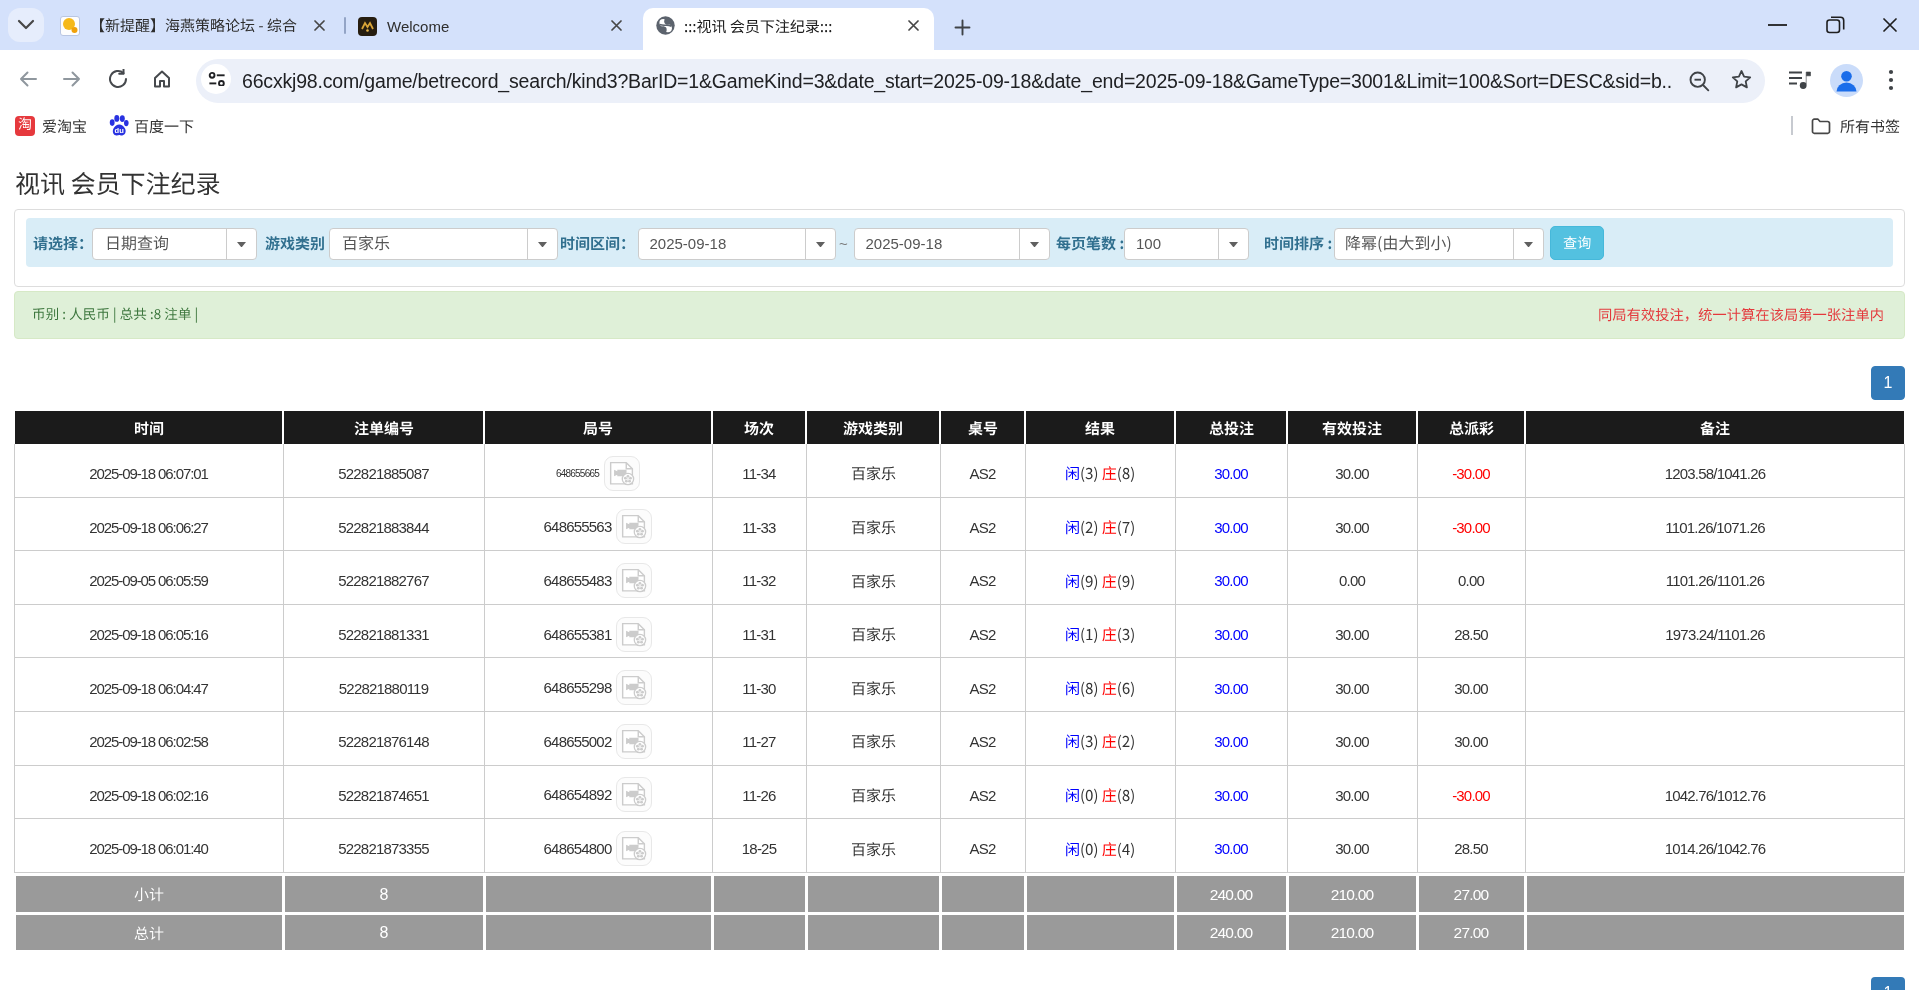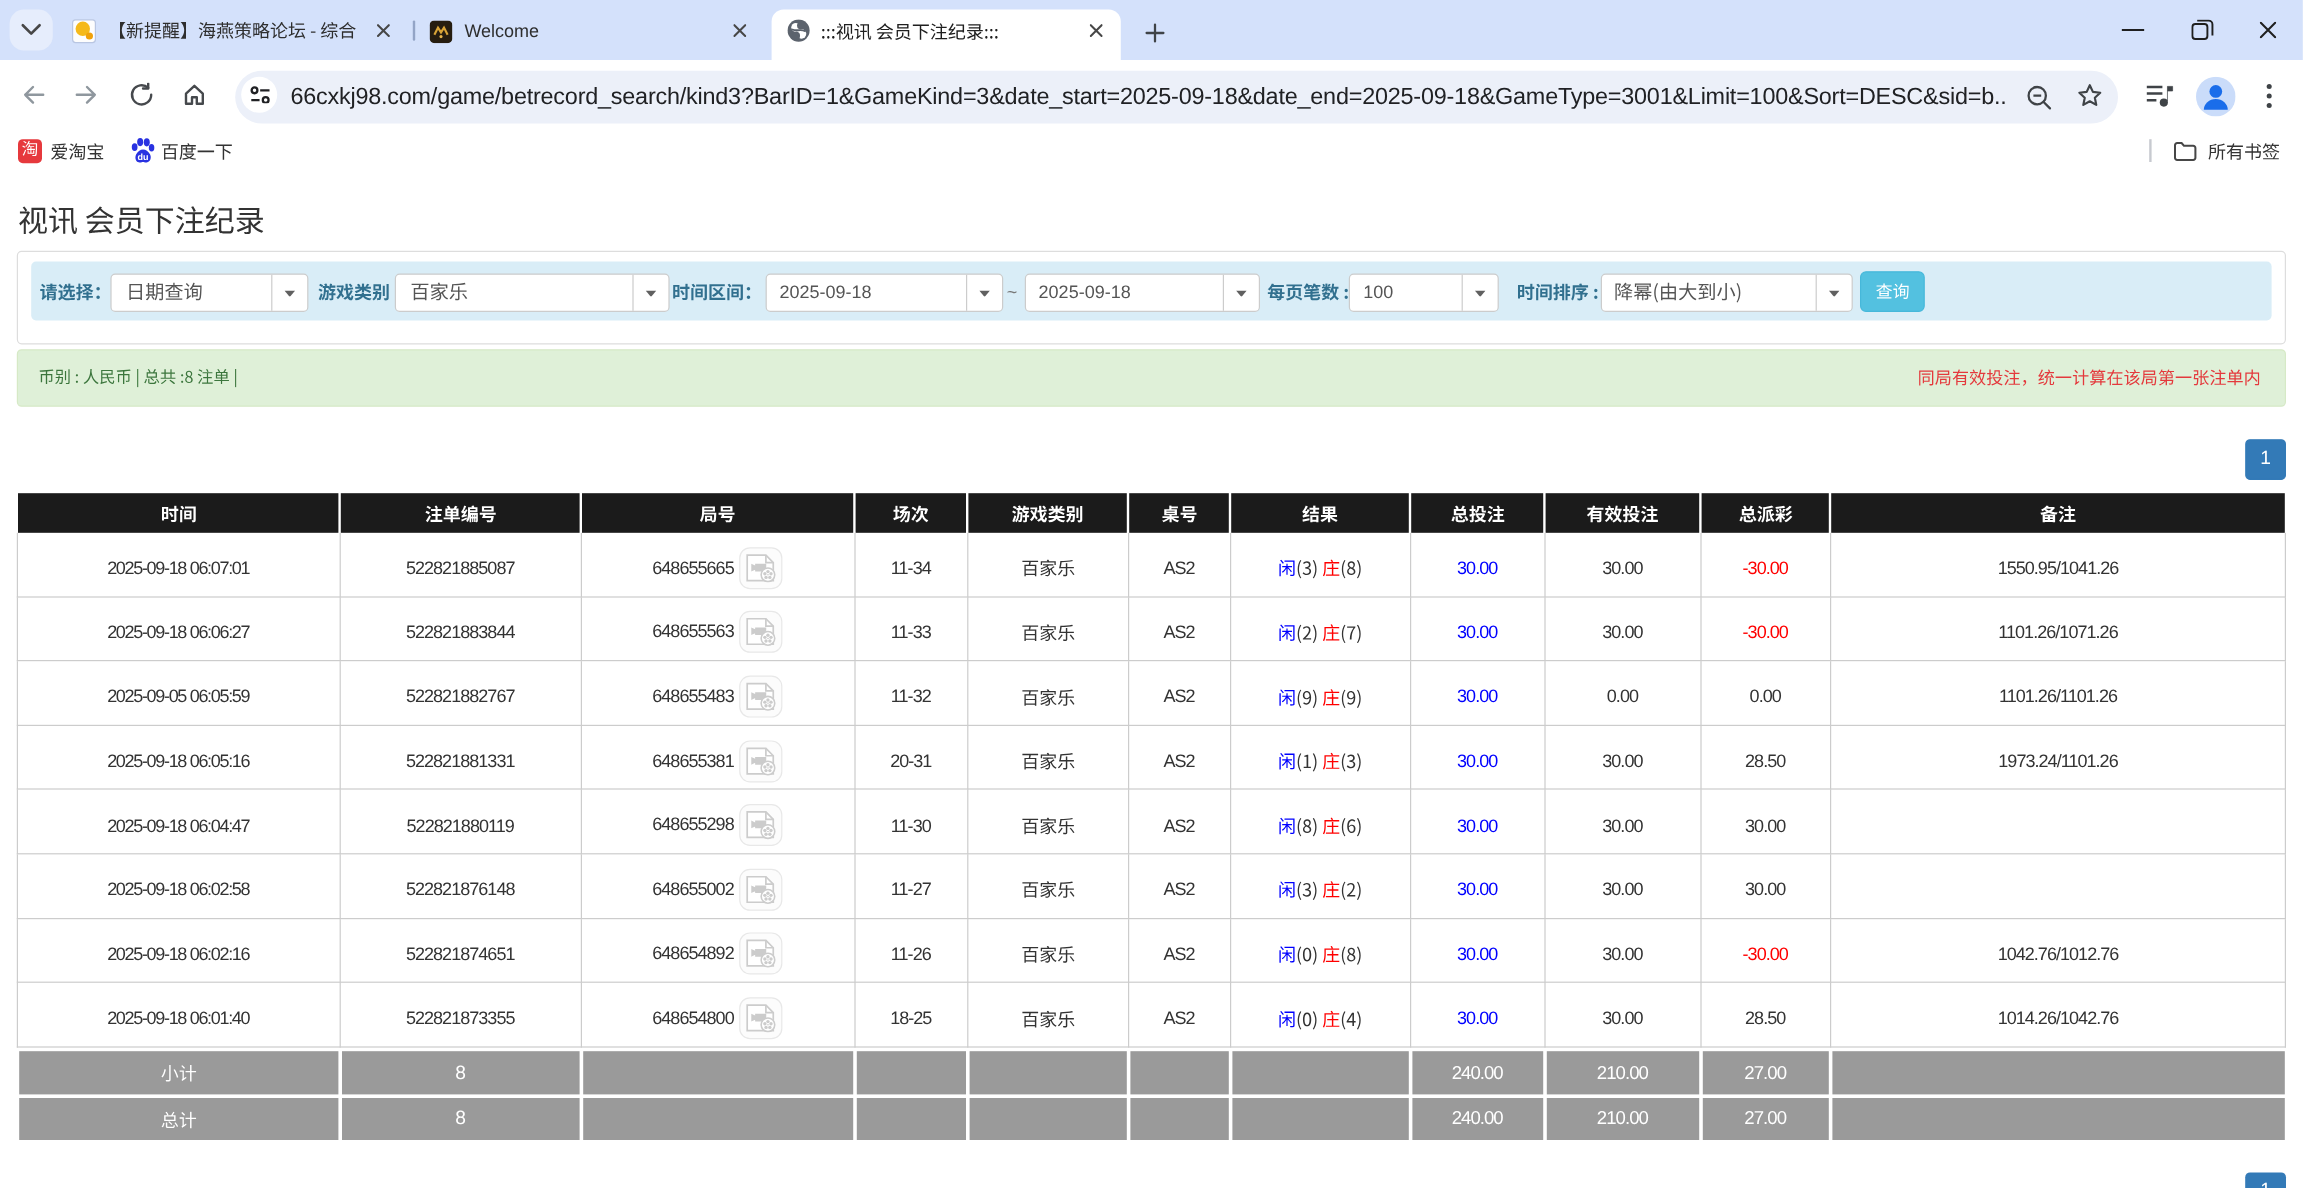--- a/index.html
+++ b/index.html
@@ -256,21 +256,21 @@
       <div class="abs" style="left:698px;top:33.0px;width:1px;height:53.6px;background:#ccc"></div>
       <div class="abs" style="left:792px;top:33.0px;width:1px;height:53.6px;background:#ccc"></div>
       <div class="abs" style="left:926px;top:33.0px;width:1px;height:53.6px;background:#ccc"></div>
       <div class="abs" style="left:1011px;top:33.0px;width:1px;height:53.6px;background:#ccc"></div>
       <div class="abs" style="left:1161px;top:33.0px;width:1px;height:53.6px;background:#ccc"></div>
       <div class="abs" style="left:1273px;top:33.0px;width:1px;height:53.6px;background:#ccc"></div>
       <div class="abs" style="left:1403px;top:33.0px;width:1px;height:53.6px;background:#ccc"></div>
       <div class="abs" style="left:1511px;top:33.0px;width:1px;height:53.6px;background:#ccc"></div>
       <div class="abs" style="left:0px;top:33.0px;width:269px;height:53.6px;display:flex;align-items:center;justify-content:center;padding-top:6px;font-size:15px;color:#333;letter-spacing:-1.1px">2025-09-18 06:07:01</div>
       <div class="abs" style="left:269px;top:33.0px;width:201px;height:53.6px;display:flex;align-items:center;justify-content:center;padding-top:6px;font-size:15px;color:#333;letter-spacing:-0.8px">522821885087</div>
-      <div class="abs" style="left:470px;top:33.0px;width:228px;height:53.6px;display:flex;align-items:center;justify-content:center;gap:5px;padding-top:5px;font-size:15px;color:#333;letter-spacing:-0.8px">
+      <div class="abs" style="left:470px;top:33.0px;width:228px;height:53.6px;display:flex;align-items:center;justify-content:center;gap:5px;padding-top:5px;font-size:10px;color:#333;letter-spacing:-0.8px">
         <span>648655665</span>
         <span style="display:inline-flex;align-items:center;justify-content:center;width:36px;height:35px;border:1px solid #e8e8e8;border-radius:9px;background:#fcfcfc;overflow:hidden">
           <svg width="36" height="35" viewBox="0 0 36 35">
 <path d="M6 6 H22.5 L29 12.5 V28.5 H6 Z" fill="#fff" stroke="#cccccc" stroke-width="1.5"></path>
 <path d="M22.5 6 V12.5 H29" fill="none" stroke="#cccccc" stroke-width="1.5"></path>
 <path d="M13 13.6 H22.8 V20.4 H13 Z M13 15.2 L9.6 13.6 V20.4 L13 18.8 Z" fill="#cccccc"></path>
 <circle cx="24.3" cy="23.3" r="6" fill="#fff" stroke="#cccccc" stroke-width="1.4"></circle>
 <circle cx="24.3" cy="20.5" r="1.5" fill="#cccccc"></circle>
 <circle cx="21.6" cy="22.4" r="1.5" fill="#cccccc"></circle>
 <circle cx="27" cy="22.4" r="1.5" fill="#cccccc"></circle>
@@ -287,21 +287,21 @@
       <div class="abs" style="left:926px;top:33.0px;width:85px;height:53.6px;display:flex;align-items:center;justify-content:center;padding-top:6px;font-size:15px;color:#333;letter-spacing:-0.8px">AS2</div>
       <div style="position:absolute;left:1050.9px;top:55.4px;line-height:0"><svg width="70" height="18" viewBox="0 -13 70 18">
           <path transform="translate(0.0 0)" d="M1.2 -9.2V1.2H2.3V-9.2ZM1.8 -11.9C2.6 -11.1 3.6 -9.9 4.0 -9.2L4.9 -9.8C4.4 -10.5 3.5 -11.7 2.6 -12.5ZM5.4 -12.0V-10.9H12.7V-0.4C12.7 -0.2 12.6 -0.1 12.3 -0.1C12.0 -0.1 11.0 -0.0 10.0 -0.1C10.1 0.2 10.3 0.7 10.4 1.1C11.7 1.1 12.6 1.0 13.1 0.8C13.6 0.7 13.8 0.3 13.8 -0.4V-12.0ZM7.0 -9.3V-7.3H3.5V-6.3H6.5C5.7 -4.7 4.5 -3.3 3.2 -2.5C3.4 -2.3 3.7 -1.9 3.9 -1.7C5.1 -2.5 6.2 -3.8 7.0 -5.3V-0.1H8.0V-5.4C9.1 -4.2 10.2 -3.0 10.8 -2.1L11.6 -2.8C10.9 -3.7 9.6 -5.1 8.4 -6.3H11.7V-7.3H8.0V-9.3Z" fill="#0000ff"></path>
           <path transform="translate(15.0 0)" d="M3.6 2.9 4.4 2.6C3.1 0.4 2.5 -2.1 2.5 -4.7C2.5 -7.2 3.1 -9.7 4.4 -11.9L3.6 -12.3C2.2 -10.0 1.4 -7.6 1.4 -4.7C1.4 -1.7 2.2 0.7 3.6 2.9Z M9.0 0.2C11.0 0.2 12.6 -1.0 12.6 -2.9C12.6 -4.5 11.5 -5.4 10.2 -5.7V-5.8C11.4 -6.2 12.2 -7.1 12.2 -8.4C12.2 -10.2 10.8 -11.2 9.0 -11.2C7.7 -11.2 6.7 -10.6 5.9 -9.9L6.6 -9.0C7.3 -9.6 8.0 -10.1 8.9 -10.1C10.1 -10.1 10.8 -9.4 10.8 -8.3C10.8 -7.2 10.0 -6.2 7.7 -6.2V-5.2C10.3 -5.2 11.2 -4.3 11.2 -3.0C11.2 -1.7 10.2 -0.9 8.9 -0.9C7.7 -0.9 6.9 -1.5 6.2 -2.2L5.5 -1.3C6.2 -0.5 7.3 0.2 9.0 0.2Z M14.9 2.9C16.3 0.7 17.1 -1.7 17.1 -4.7C17.1 -7.6 16.3 -10.0 14.9 -12.3L14.0 -11.9C15.3 -9.7 16.0 -7.2 16.0 -4.7C16.0 -2.1 15.3 0.4 14.0 2.6Z" fill="#333"></path>
           <path transform="translate(36.8 0)" d="M8.1 -9.0V-5.9H4.2V-4.8H8.1V-0.3H3.1V0.7H14.3V-0.3H9.3V-4.8H13.5V-5.9H9.3V-9.0ZM7.0 -12.4C7.4 -11.8 7.7 -11.1 7.9 -10.6H1.9V-6.6C1.9 -4.5 1.8 -1.4 0.6 0.8C0.9 0.9 1.4 1.2 1.6 1.3C2.9 -1.0 3.0 -4.3 3.0 -6.6V-9.5H14.2V-10.6H8.2L9.1 -10.8C8.9 -11.3 8.5 -12.1 8.1 -12.7Z" fill="#ff0000"></path>
           <path transform="translate(51.8 0)" d="M3.6 2.9 4.4 2.6C3.1 0.4 2.5 -2.1 2.5 -4.7C2.5 -7.2 3.1 -9.7 4.4 -11.9L3.6 -12.3C2.2 -10.0 1.4 -7.6 1.4 -4.7C1.4 -1.7 2.2 0.7 3.6 2.9Z M9.3 0.2C11.3 0.2 12.7 -1.1 12.7 -2.6C12.7 -4.2 11.8 -5.0 10.9 -5.5V-5.6C11.5 -6.1 12.3 -7.1 12.3 -8.3C12.3 -10.0 11.2 -11.2 9.3 -11.2C7.6 -11.2 6.3 -10.0 6.3 -8.4C6.3 -7.2 7.0 -6.4 7.8 -5.8V-5.8C6.8 -5.2 5.8 -4.2 5.8 -2.7C5.8 -1.0 7.2 0.2 9.3 0.2ZM10.0 -6.0C8.7 -6.5 7.5 -7.1 7.5 -8.4C7.5 -9.4 8.3 -10.1 9.3 -10.1C10.5 -10.1 11.1 -9.3 11.1 -8.2C11.1 -7.4 10.8 -6.6 10.0 -6.0ZM9.3 -0.8C8.0 -0.8 7.0 -1.7 7.0 -2.9C7.0 -3.9 7.6 -4.8 8.5 -5.3C10.0 -4.7 11.4 -4.2 11.4 -2.7C11.4 -1.6 10.6 -0.8 9.3 -0.8Z M14.9 2.9C16.3 0.7 17.1 -1.7 17.1 -4.7C17.1 -7.6 16.3 -10.0 14.9 -12.3L14.0 -11.9C15.3 -9.7 16.0 -7.2 16.0 -4.7C16.0 -2.1 15.3 0.4 14.0 2.6Z" fill="#333"></path>
         </svg></div>
       <div class="abs" style="left:1161px;top:33.0px;width:112px;height:53.6px;display:flex;align-items:center;justify-content:center;padding-top:6px;font-size:15px;color:#0000ff;letter-spacing:-0.8px">30.00</div>
       <div class="abs" style="left:1273px;top:33.0px;width:130px;height:53.6px;display:flex;align-items:center;justify-content:center;padding-top:6px;font-size:15px;color:#333;letter-spacing:-0.8px">30.00</div>
       <div class="abs" style="left:1403px;top:33.0px;width:108px;height:53.6px;display:flex;align-items:center;justify-content:center;padding-top:6px;font-size:15px;color:#ff0000;letter-spacing:-0.8px">-30.00</div>
-      <div class="abs" style="left:1511px;top:33.0px;width:380px;height:53.6px;display:flex;align-items:center;justify-content:center;padding-top:6px;font-size:15px;color:#333;letter-spacing:-0.8px">1550.95/1041.26</div>
+      <div class="abs" style="left:1511px;top:33.0px;width:380px;height:53.6px;display:flex;align-items:center;justify-content:center;padding-top:6px;font-size:15px;color:#333;letter-spacing:-0.8px">1203.58/1041.26</div>
       <div class="abs" style="left:0;top:86.6px;width:1891px;height:53.6px;border-bottom:1px solid #ccc;border-left:1px solid #ccc;border-right:1px solid #ccc"></div>
       <div class="abs" style="left:269px;top:86.6px;width:1px;height:53.6px;background:#ccc"></div>
       <div class="abs" style="left:470px;top:86.6px;width:1px;height:53.6px;background:#ccc"></div>
       <div class="abs" style="left:698px;top:86.6px;width:1px;height:53.6px;background:#ccc"></div>
       <div class="abs" style="left:792px;top:86.6px;width:1px;height:53.6px;background:#ccc"></div>
       <div class="abs" style="left:926px;top:86.6px;width:1px;height:53.6px;background:#ccc"></div>
       <div class="abs" style="left:1011px;top:86.6px;width:1px;height:53.6px;background:#ccc"></div>
       <div class="abs" style="left:1161px;top:86.6px;width:1px;height:53.6px;background:#ccc"></div>
       <div class="abs" style="left:1273px;top:86.6px;width:1px;height:53.6px;background:#ccc"></div>
       <div class="abs" style="left:1403px;top:86.6px;width:1px;height:53.6px;background:#ccc"></div>
@@ -408,21 +408,21 @@
 <circle cx="24.3" cy="23.3" r="6" fill="#fff" stroke="#cccccc" stroke-width="1.4"></circle>
 <circle cx="24.3" cy="20.5" r="1.5" fill="#cccccc"></circle>
 <circle cx="21.6" cy="22.4" r="1.5" fill="#cccccc"></circle>
 <circle cx="27" cy="22.4" r="1.5" fill="#cccccc"></circle>
 <circle cx="22.6" cy="25.6" r="1.5" fill="#cccccc"></circle>
 <circle cx="26" cy="25.6" r="1.5" fill="#cccccc"></circle>
 <path d="M23.4 23.3 H25.2" stroke="#cccccc" stroke-width="0.8"></path>
 </svg>
         </span>
       </div>
-      <div class="abs" style="left:698px;top:193.8px;width:94px;height:53.6px;display:flex;align-items:center;justify-content:center;padding-top:6px;font-size:15px;color:#333;letter-spacing:-0.8px">20-31</div>
+      <div class="abs" style="left:698px;top:193.8px;width:94px;height:53.6px;display:flex;align-items:center;justify-content:center;padding-top:6px;font-size:15px;color:#333;letter-spacing:-0.8px">11-31</div>
       <div style="position:absolute;left:836.5px;top:216.2px;line-height:0"><svg width="45" height="18" viewBox="0 -13 45 18">
           <path transform="translate(0.0 0)" d="M2.7 -8.4V1.2H3.8V0.2H11.4V1.2H12.6V-8.4H7.5C7.6 -9.1 7.9 -9.9 8.0 -10.7H14.1V-11.8H1.0V-10.7H6.7C6.6 -9.9 6.5 -9.1 6.3 -8.4ZM3.8 -3.6H11.4V-0.8H3.8ZM3.8 -4.6V-7.4H11.4V-4.6Z M21.3 -12.4C21.5 -12.0 21.8 -11.6 21.9 -11.2H16.3V-8.2H17.4V-10.2H27.7V-8.2H28.8V-11.2H23.3C23.1 -11.7 22.8 -12.3 22.5 -12.7ZM26.9 -7.2C26.0 -6.4 24.7 -5.4 23.6 -4.7C23.2 -5.5 22.7 -6.3 22.0 -7.0C22.4 -7.3 22.7 -7.5 23.1 -7.8H26.8V-8.8H18.1V-7.8H21.6C20.1 -6.8 18.1 -6.1 16.2 -5.6C16.4 -5.4 16.7 -4.9 16.8 -4.7C18.3 -5.1 19.8 -5.7 21.2 -6.5C21.4 -6.2 21.7 -5.9 21.9 -5.6C20.6 -4.6 18.1 -3.6 16.2 -3.1C16.4 -2.9 16.6 -2.5 16.7 -2.2C18.5 -2.8 20.9 -3.8 22.3 -4.9C22.5 -4.5 22.6 -4.2 22.7 -3.8C21.2 -2.4 18.3 -1.0 15.9 -0.5C16.1 -0.2 16.4 0.2 16.5 0.5C18.7 -0.2 21.2 -1.4 22.9 -2.7C23.1 -1.5 22.8 -0.5 22.4 -0.1C22.1 0.1 21.8 0.1 21.4 0.1C21.1 0.1 20.6 0.1 20.0 0.1C20.2 0.4 20.3 0.8 20.3 1.1C20.8 1.2 21.3 1.2 21.6 1.2C22.3 1.2 22.7 1.1 23.2 0.6C24.0 0.0 24.4 -1.9 23.9 -3.8L24.6 -4.2C25.4 -2.0 26.8 -0.3 28.7 0.6C28.9 0.3 29.2 -0.1 29.5 -0.3C27.6 -1.1 26.2 -2.8 25.5 -4.8C26.3 -5.3 27.1 -5.9 27.8 -6.5Z M33.5 -4.2C32.8 -2.8 31.6 -1.4 30.6 -0.5C30.8 -0.3 31.3 0.1 31.5 0.3C32.5 -0.8 33.8 -2.4 34.6 -3.8ZM40.4 -3.7C41.5 -2.5 42.8 -0.8 43.4 0.2L44.4 -0.3C43.8 -1.3 42.4 -3.0 41.4 -4.2ZM31.9 -5.3C32.1 -5.4 32.7 -5.5 33.7 -5.5H37.2V-0.3C37.2 -0.0 37.1 0.0 36.9 0.1C36.6 0.1 35.7 0.1 34.8 0.0C34.9 0.4 35.1 0.9 35.2 1.2C36.5 1.2 37.2 1.2 37.7 1.0C38.2 0.8 38.4 0.4 38.4 -0.3V-5.5H43.9L43.9 -6.6H38.4V-9.6H37.2V-6.6H33.0C33.3 -7.7 33.6 -9.1 33.7 -10.5C36.9 -10.5 40.7 -10.8 43.1 -11.4L42.5 -12.4C40.2 -11.8 36.0 -11.5 32.6 -11.5C32.5 -9.7 32.1 -7.8 32.0 -7.3C31.9 -6.8 31.8 -6.4 31.6 -6.3C31.7 -6.0 31.9 -5.5 31.9 -5.3Z" fill="#333"></path>
         </svg></div>
       <div class="abs" style="left:926px;top:193.8px;width:85px;height:53.6px;display:flex;align-items:center;justify-content:center;padding-top:6px;font-size:15px;color:#333;letter-spacing:-0.8px">AS2</div>
       <div style="position:absolute;left:1050.9px;top:216.2px;line-height:0"><svg width="70" height="18" viewBox="0 -13 70 18">
           <path transform="translate(0.0 0)" d="M1.2 -9.2V1.2H2.3V-9.2ZM1.8 -11.9C2.6 -11.1 3.6 -9.9 4.0 -9.2L4.9 -9.8C4.4 -10.5 3.5 -11.7 2.6 -12.5ZM5.4 -12.0V-10.9H12.7V-0.4C12.7 -0.2 12.6 -0.1 12.3 -0.1C12.0 -0.1 11.0 -0.0 10.0 -0.1C10.1 0.2 10.3 0.7 10.4 1.1C11.7 1.1 12.6 1.0 13.1 0.8C13.6 0.7 13.8 0.3 13.8 -0.4V-12.0ZM7.0 -9.3V-7.3H3.5V-6.3H6.5C5.7 -4.7 4.5 -3.3 3.2 -2.5C3.4 -2.3 3.7 -1.9 3.9 -1.7C5.1 -2.5 6.2 -3.8 7.0 -5.3V-0.1H8.0V-5.4C9.1 -4.2 10.2 -3.0 10.8 -2.1L11.6 -2.8C10.9 -3.7 9.6 -5.1 8.4 -6.3H11.7V-7.3H8.0V-9.3Z" fill="#0000ff"></path>
           <path transform="translate(15.0 0)" d="M3.6 2.9 4.4 2.6C3.1 0.4 2.5 -2.1 2.5 -4.7C2.5 -7.2 3.1 -9.7 4.4 -11.9L3.6 -12.3C2.2 -10.0 1.4 -7.6 1.4 -4.7C1.4 -1.7 2.2 0.7 3.6 2.9Z M6.4 0.0H12.4V-1.1H10.2V-11.0H9.2C8.6 -10.7 7.9 -10.4 6.9 -10.2V-9.3H8.8V-1.1H6.4Z M14.9 2.9C16.3 0.7 17.1 -1.7 17.1 -4.7C17.1 -7.6 16.3 -10.0 14.9 -12.3L14.0 -11.9C15.3 -9.7 16.0 -7.2 16.0 -4.7C16.0 -2.1 15.3 0.4 14.0 2.6Z" fill="#333"></path>
           <path transform="translate(36.8 0)" d="M8.1 -9.0V-5.9H4.2V-4.8H8.1V-0.3H3.1V0.7H14.3V-0.3H9.3V-4.8H13.5V-5.9H9.3V-9.0ZM7.0 -12.4C7.4 -11.8 7.7 -11.1 7.9 -10.6H1.9V-6.6C1.9 -4.5 1.8 -1.4 0.6 0.8C0.9 0.9 1.4 1.2 1.6 1.3C2.9 -1.0 3.0 -4.3 3.0 -6.6V-9.5H14.2V-10.6H8.2L9.1 -10.8C8.9 -11.3 8.5 -12.1 8.1 -12.7Z" fill="#ff0000"></path>
           <path transform="translate(51.8 0)" d="M3.6 2.9 4.4 2.6C3.1 0.4 2.5 -2.1 2.5 -4.7C2.5 -7.2 3.1 -9.7 4.4 -11.9L3.6 -12.3C2.2 -10.0 1.4 -7.6 1.4 -4.7C1.4 -1.7 2.2 0.7 3.6 2.9Z M9.0 0.2C11.0 0.2 12.6 -1.0 12.6 -2.9C12.6 -4.5 11.5 -5.4 10.2 -5.7V-5.8C11.4 -6.2 12.2 -7.1 12.2 -8.4C12.2 -10.2 10.8 -11.2 9.0 -11.2C7.7 -11.2 6.7 -10.6 5.9 -9.9L6.6 -9.0C7.3 -9.6 8.0 -10.1 8.9 -10.1C10.1 -10.1 10.8 -9.4 10.8 -8.3C10.8 -7.2 10.0 -6.2 7.7 -6.2V-5.2C10.3 -5.2 11.2 -4.3 11.2 -3.0C11.2 -1.7 10.2 -0.9 8.9 -0.9C7.7 -0.9 6.9 -1.5 6.2 -2.2L5.5 -1.3C6.2 -0.5 7.3 0.2 9.0 0.2Z M14.9 2.9C16.3 0.7 17.1 -1.7 17.1 -4.7C17.1 -7.6 16.3 -10.0 14.9 -12.3L14.0 -11.9C15.3 -9.7 16.0 -7.2 16.0 -4.7C16.0 -2.1 15.3 0.4 14.0 2.6Z" fill="#333"></path>
         </svg></div>

